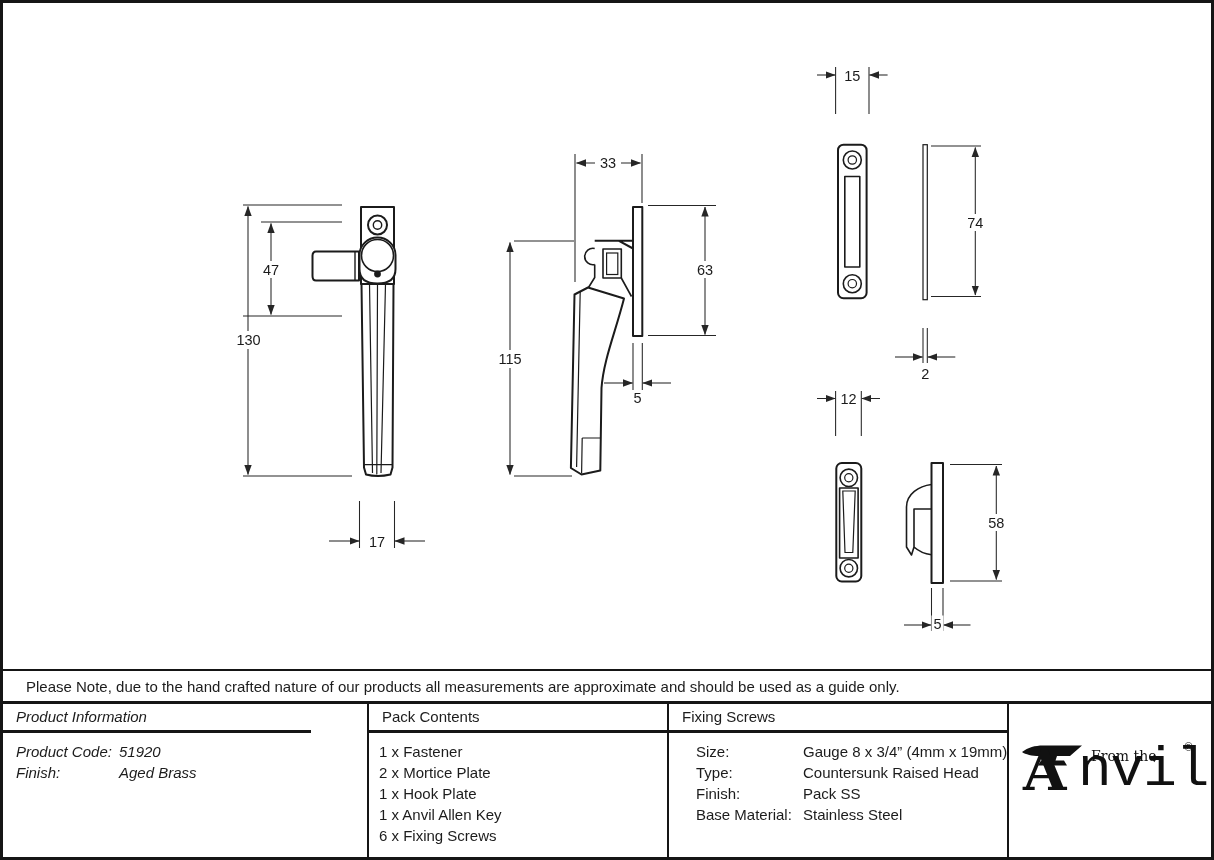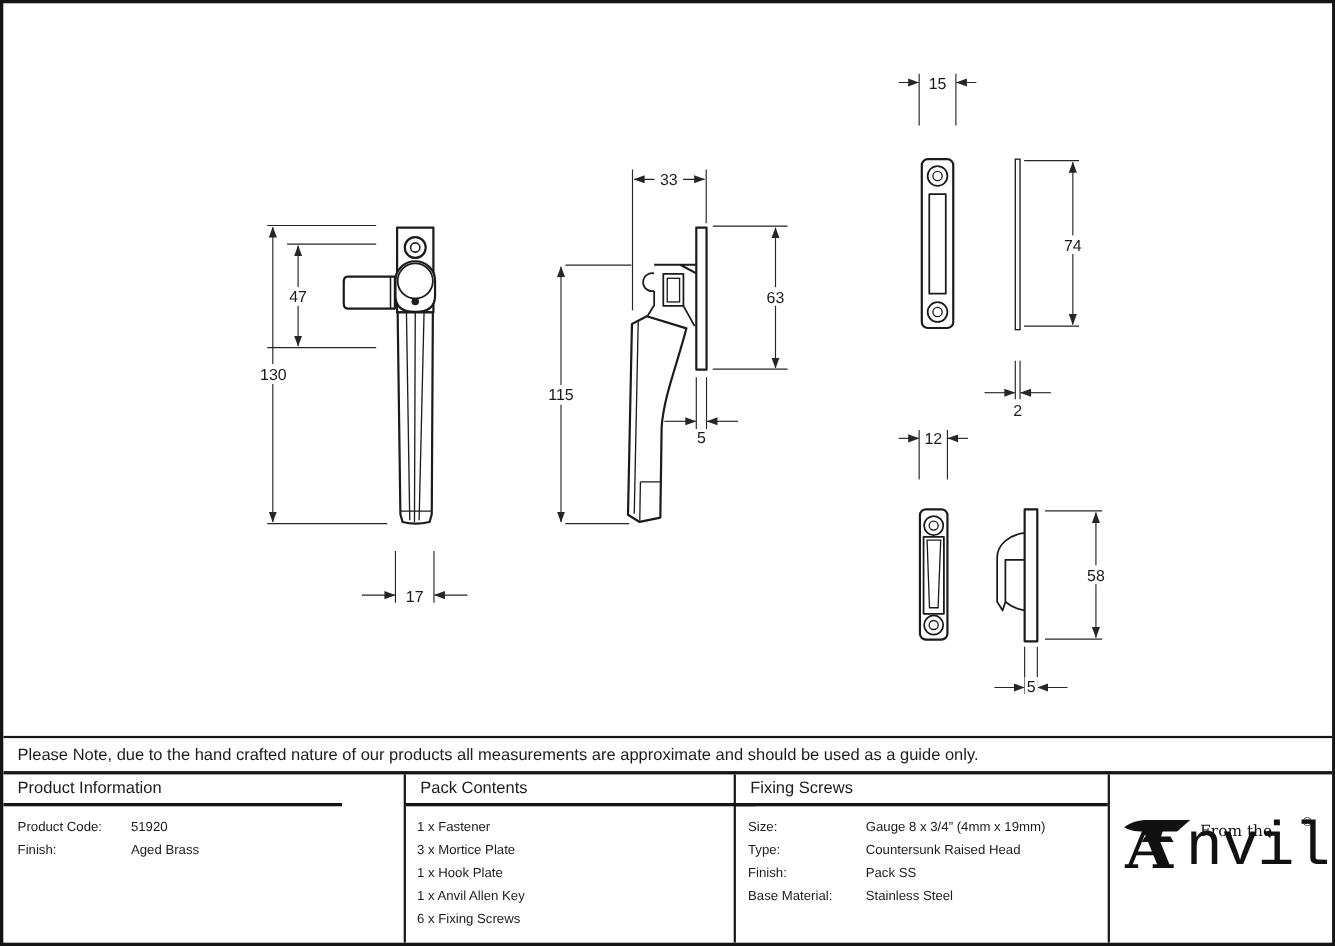--- a/index.html
+++ b/index.html
@@ -17,37 +17,37 @@
   .o12{stroke:#1b1b1b; stroke-width:1.2; fill:none;}
   .dim{stroke:#262626; stroke-width:1.05; fill:none;}
   .thin{stroke:#262626; stroke-width:1.05; fill:none;}
   .lblbg{fill:#fff; stroke:none;}
   .dimtxt{font-family:"Liberation Sans",sans-serif; font-size:14.5px; fill:#1b1b1b; text-anchor:middle;}
   
   .note-bar{
     position:absolute; left:0; right:0; top:666px; height:35px;
     border-top:2px solid #151515; border-bottom:3px solid #151515;
     box-sizing:border-box; display:flex; align-items:center;
-    padding-left:13px; font-size:15px;
+    padding-left:23px; font-size:15px;
   }
   
   .info-table{position:absolute; left:0; right:0; top:701px; bottom:0;}
   .cell{position:absolute; top:0; bottom:0; box-sizing:border-box;}
-  .c1{left:0;   width:308px;}
+  .c1{left:0;   width:308px;font-style:italic;}
   .c2{left:364px; width:320px; border-left:2px solid #151515;}
   .c3{left:664px; width:340px; border-left:2px solid #151515;}
   .c4{left:1004px; right:0;  border-left:2px solid #151515;}
   .hdr{height:26px; line-height:26px; border-bottom:3px solid #151515;
        padding-left:13px; font-size:15px;}
-  .cell-body{padding:8px 0 0 13px; font-size:12px;}
+  .cell-body{padding:8px 0 0 13px; font-size:15px;}
   .c2 .cell-body{padding-left:10px;}
   .c3 .cell-body{padding-left:11px;}
   .kv{line-height:21px; white-space:nowrap;}
   .kv .k{display:inline-block; width:103px;}
-  .c3 .kv .k{width:107px;}
+  .c3 .kv .k{width:107px;margin-left:16px;}
   .li{line-height:21px; white-space:nowrap;}
   
   .logo{position:absolute; left:12px; top:36px; width:186px; height:72px; color:#111;}
   .anvil-svg{position:absolute; left:0; top:4px; width:62px; height:22px;}
   .brand-a{position:absolute; left:2px; top:0;
     font-family:"DejaVu Serif", serif; font-weight:bold; font-size:56px; line-height:60px;}
   .brand-rest{position:absolute; left:57px; top:0;
     font-family:Liberation Mono, monospace; font-size:56px; line-height:60px; letter-spacing:-1px;}
   .from-the{position:absolute; left:70px; top:8px;
     font-family:"DejaVu Serif", serif; font-size:14px;}
@@ -176,21 +176,21 @@
         <div class="kv">
           <span class="k">Finish:</span><span class="v">Aged Brass</span>
         </div>
       </div>
     </div>
 
     <div class="cell c2">
       <div class="hdr">Pack Contents</div>
       <div class="cell-body">
         <div class="li">1 x Fastener</div>
-        <div class="li">3 x Mortice Plate</div>
+        <div class="li">2 x Mortice Plate</div>
         <div class="li">1 x Hook Plate</div>
         <div class="li">1 x Anvil Allen Key</div>
         <div class="li">6 x Fixing Screws</div>
       </div>
     </div>
 
     <div class="cell c3">
       <div class="hdr">Fixing Screws</div>
       <div class="cell-body">
         <div class="kv">

